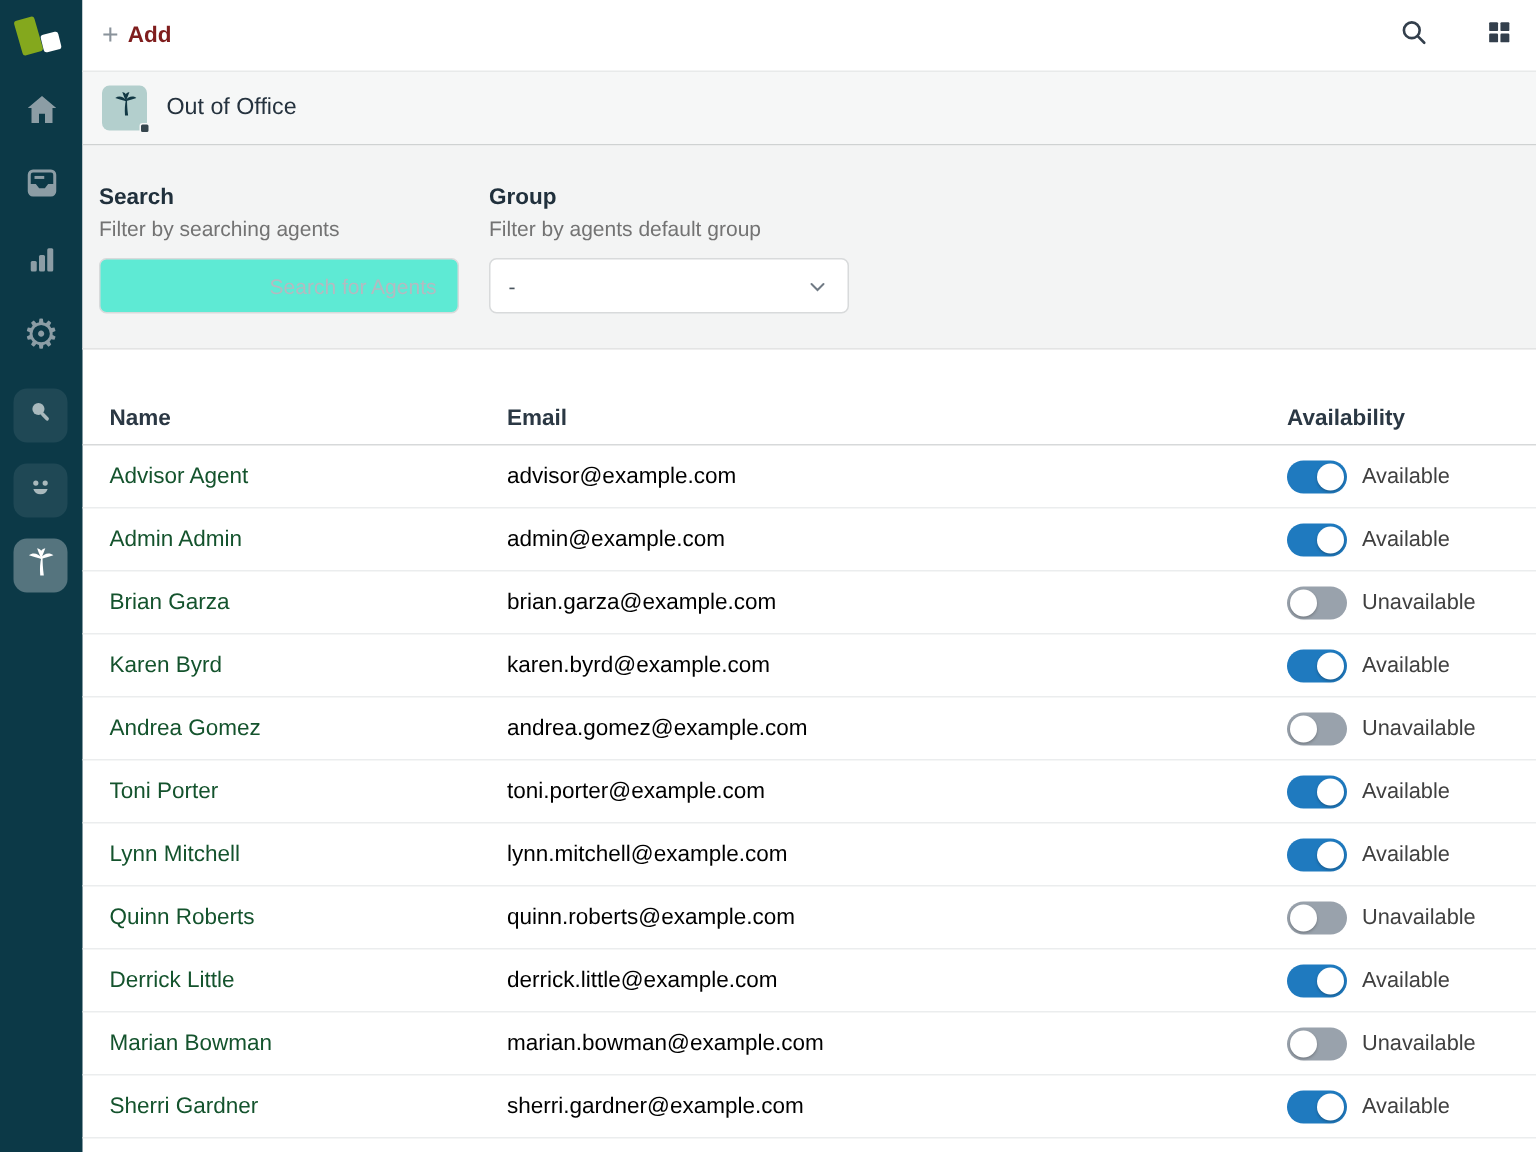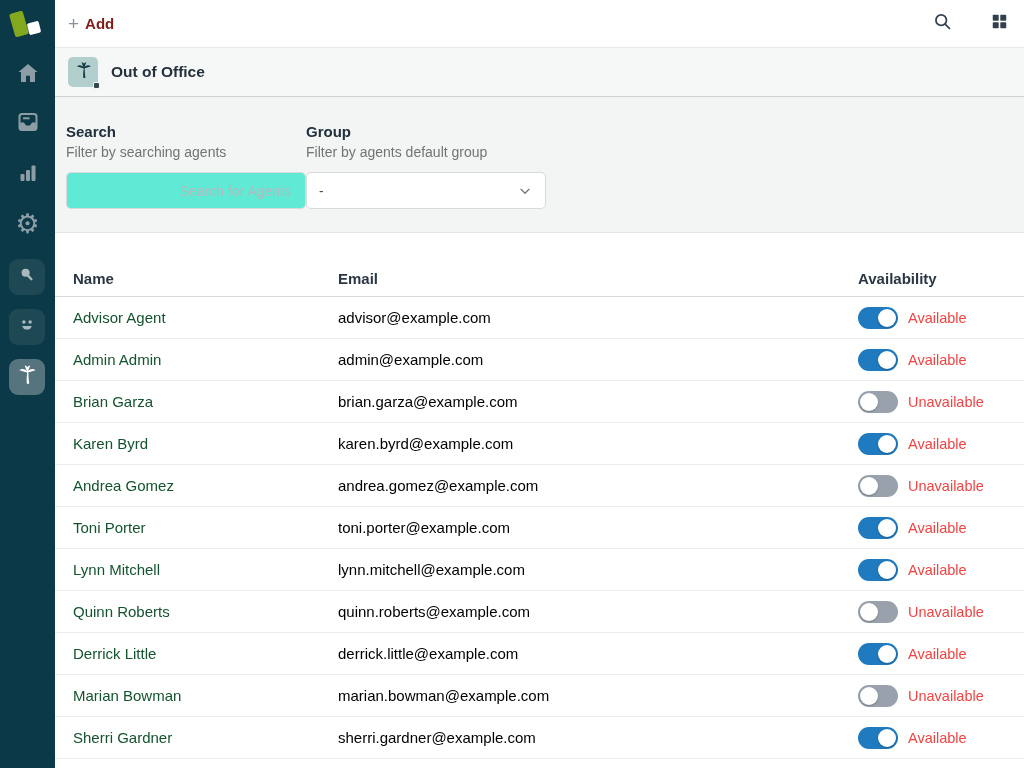--- a/index.html
+++ b/index.html
@@ -33,24 +33,24 @@
   .topbar .spacer { flex:1; }
   .topbar-icons { display:flex; align-items:center; gap:37px; color:#333f4c; }
 
   .page-header { height:49px; background:#f6f7f7; border-bottom:1px solid #cfd2d2;
     display:flex; align-items:center; padding-left:13px; }
   .badge { position:relative; width:30px; height:30px; border-radius:5px;
     background:#b3cfcd; display:flex; align-items:center; justify-content:center;
     color:#113844; }
   .badge .dot { position:absolute; right:-2px; bottom:-2px; width:7px; height:7px;
     border-radius:2px; background:#35454d; border:1.5px solid #f6f7f7; }
-  .page-title { margin-left:13px; font-size:15.5px; font-weight:700; color:#25323e; }
+  .page-title { margin-left:13px; font-size:15.5px; font-weight:400; color:#25323e; }
 
   .filters { height:136px; background:#f3f4f4; border-bottom:1px solid #e3e4e4;
-    display:flex; padding:26px 0 8px 11px; }
+    display:flex; gap:20px; padding:26px 0 8px 11px; }
   .filter-col { width:240px; }
   .filter-label { font-size:15px; font-weight:700; color:#20303c; }
   .filter-hint { font-size:14px; color:#737373; margin-top:4px; }
   .filter-input { margin-top:12px; width:240px; height:37px; background:#5eead4;
     border:1px solid #d8dadb; border-radius:5px; padding:0 14px; font-size:14px;
     color:#4a545e; outline:none; font-family:inherit;text-align:right; }
   .filter-input::placeholder { color:#b4bac0; }
   .filter-select { margin-top:12px; width:240px; height:37px; background:#fff;
     border:1px solid #d8dadb; border-radius:5px; padding:0 12px; display:flex;
     align-items:center; cursor:pointer; }
@@ -67,21 +67,21 @@
   .c-avail { flex:1; display:flex; align-items:center; }
   .head .c-name, .head .c-email, .head .c-avail-h { font-weight:700; color:#2b3844; font-size:15px; }
   .c-avail-h { flex:1; }
   .toggle { position:relative; width:40px; height:22px; border-radius:11px; cursor:pointer; }
   .toggle.on { background:#1f7abf; }
   .toggle.off { background:#99a2ac; }
   .toggle .knob { position:absolute; top:2px; width:18px; height:18px; border-radius:50%;
     background:#fff; box-shadow:0 1px 2px rgba(0,0,0,0.25); }
   .toggle.on .knob { right:2px; }
   .toggle.off .knob { left:2px; }
-  .avail-label { margin-left:10px; font-size:14.5px; color:#ef4444; }
+  .avail-label { margin-left:10px; font-size:14.5px; color:#404040; }
 </style>
 </head>
 <body>
 
 <div class="sidebar">
   <div class="logo">
     <div class="green"></div>
     <div class="white"></div>
   </div>
 

